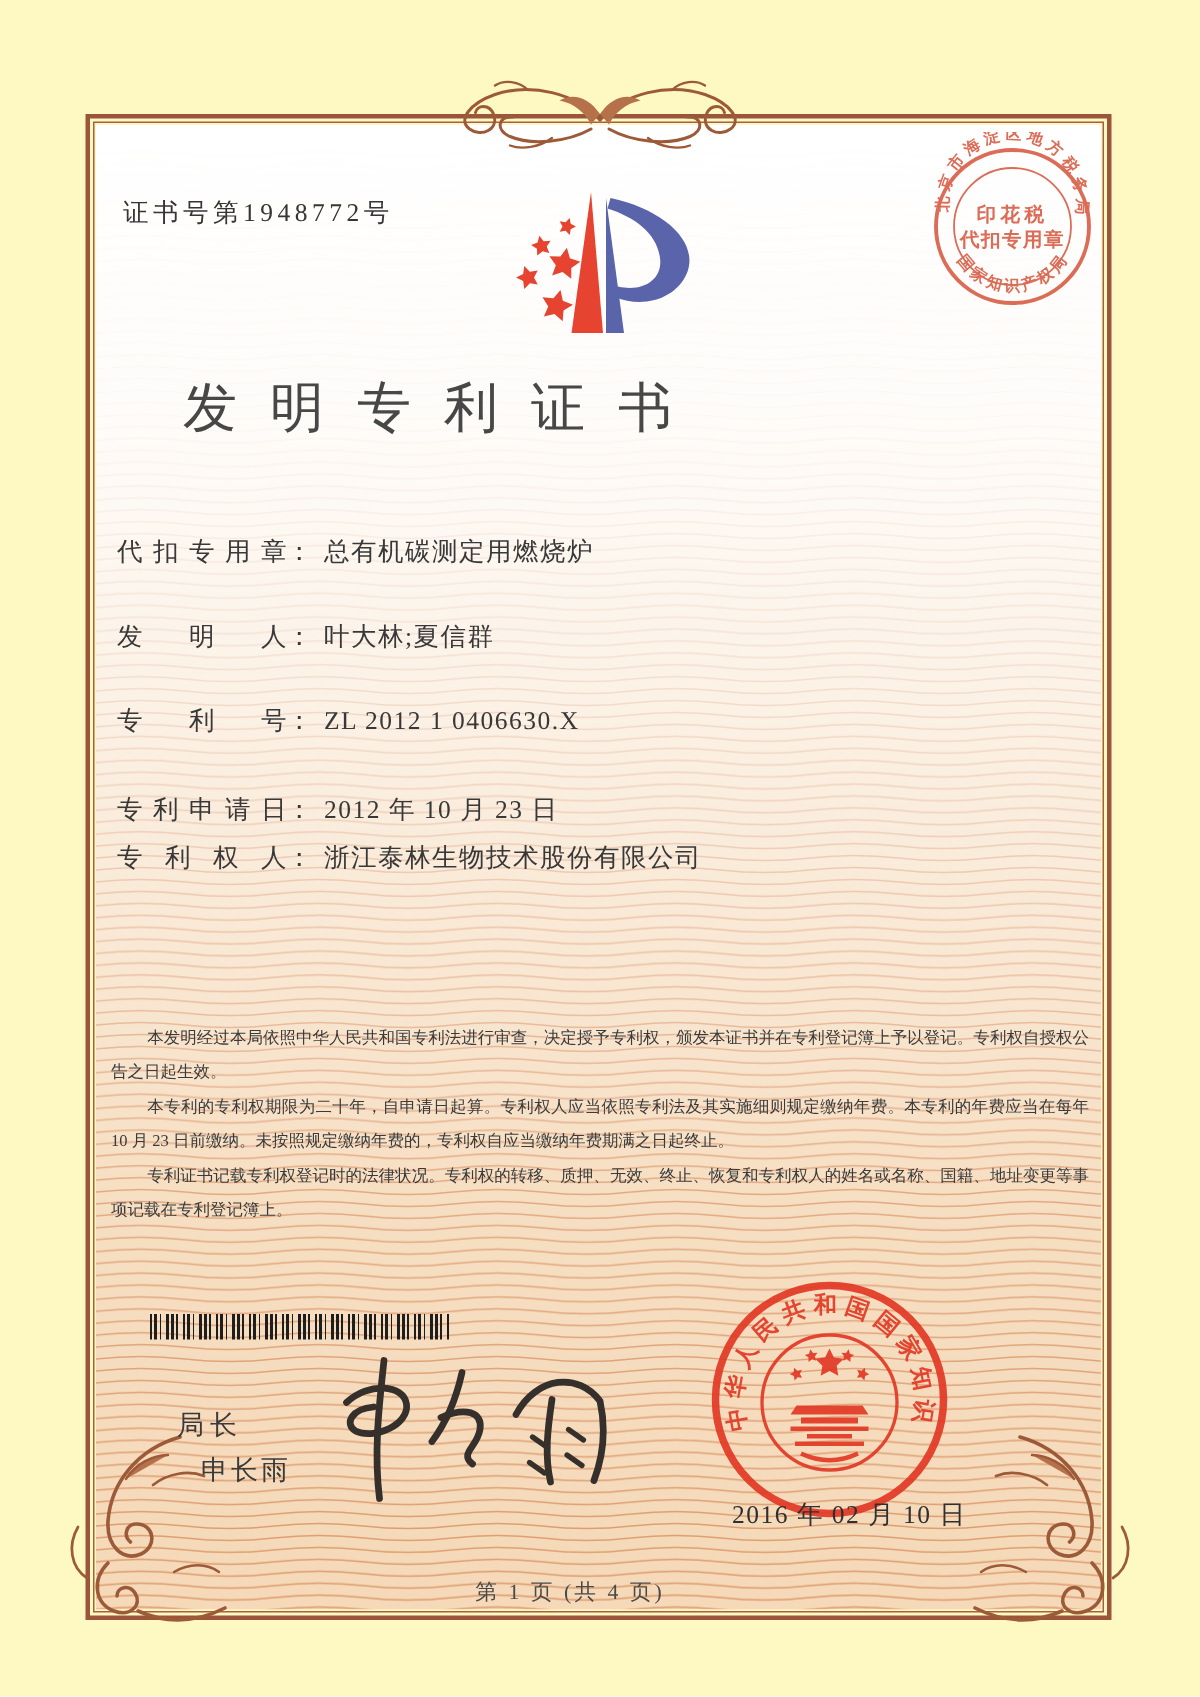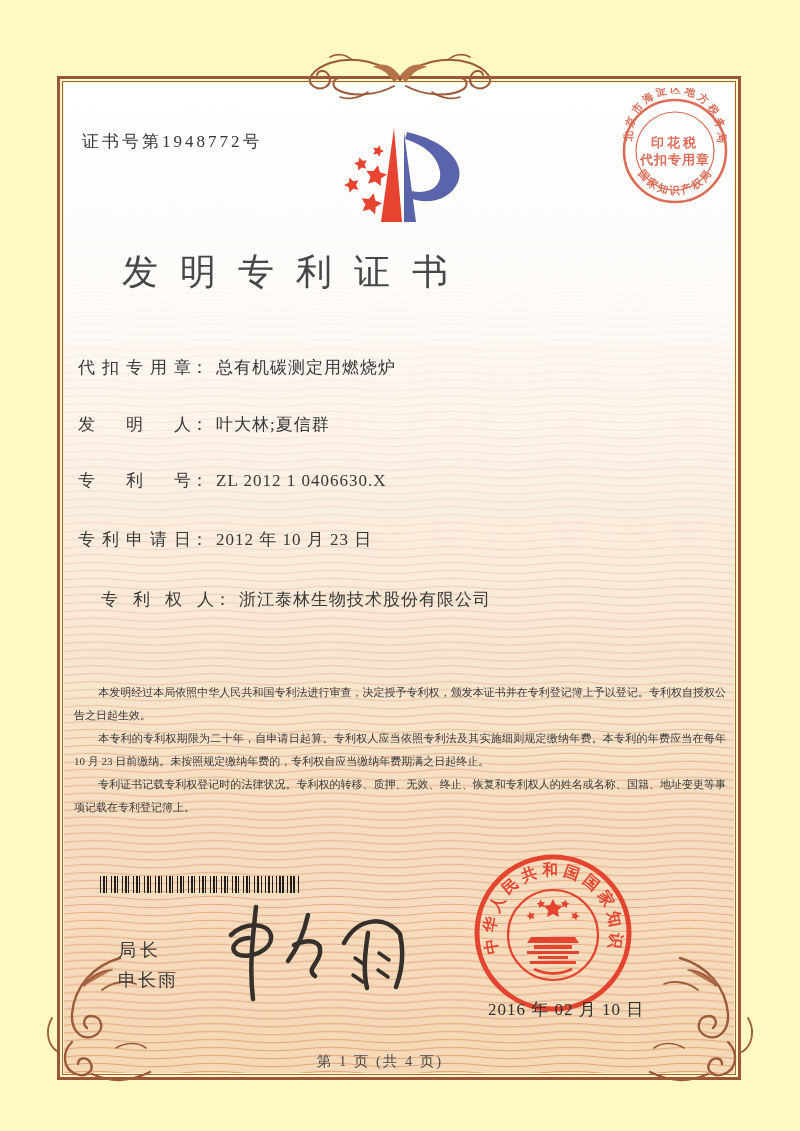--- a/index.html
+++ b/index.html
@@ -34,33 +34,33 @@
   .cert-title {
     position:absolute; left:100px; top:248px; width:600px;
     text-align:left; font-size:36px; color:#474747;
     letter-spacing:22px; text-indent:22px; font-weight:500;
   }
   .field-row { position:absolute; left:78px; font-size:17px; white-space:nowrap; color:#383838; }
   .f-label { display:inline-block; width:113px; text-align:justify; text-align-last:justify; vertical-align:top; }
   .f-colon { display:inline-block; margin:0 8px 0 0; }
   .f-value { letter-spacing:1px; }
   .row-0 { top:356px; } .row-1 { top:413px; } .row-2 { top:469px; }
-  .row-3 { top:528px; } .row-4 { top:588px;margin-left:23px; } .row-5 { top:641px; }
+  .row-3 { top:528px; } .row-4 { top:560px; } .row-5 { top:641px; }
   .body-text {
     position:absolute; left:74px; top:681px; width:652px;
     font-size:11px; line-height:23px; text-align:justify; color:#3a3a3a;
   }
   .body-text p { text-indent:2.2em; }
   .barcode {
     position:absolute; left:100px; top:876px; width:200px; height:17px;
     background:
       repeating-linear-gradient(90deg,#1e1e1e 0 1.5px,transparent 1.5px 3px,#1e1e1e 3px 5px,transparent 5px 6.5px,#1e1e1e 6.5px 7.5px,transparent 7.5px 11px);
   }
   .signer-role { position:absolute; left:118px; top:938px; font-size:18px; color:#3a3a3a; letter-spacing:4px; }
-  .signer-name { position:absolute; left:118px; top:968px; font-size:18px; color:#3a3a3a; letter-spacing:2px; }
+  .signer-name { position:absolute; left:134px; top:968px; font-size:18px; color:#3a3a3a; letter-spacing:2px; }
   .signature { position:absolute; left:218px; top:903px; }
   .issue-seal { position:absolute; left:464px; top:843px; opacity:.93; }
   .seal-date {
     position:absolute; left:488px; top:998px; font-size:17px; color:#2f2f2f; letter-spacing:1px;
   }
   .footer {
     position:absolute; left:60px; top:1052px; width:640px;
     text-align:center; font-size:14.5px; color:#4a4a4a; letter-spacing:2px;
   }
 </style>

